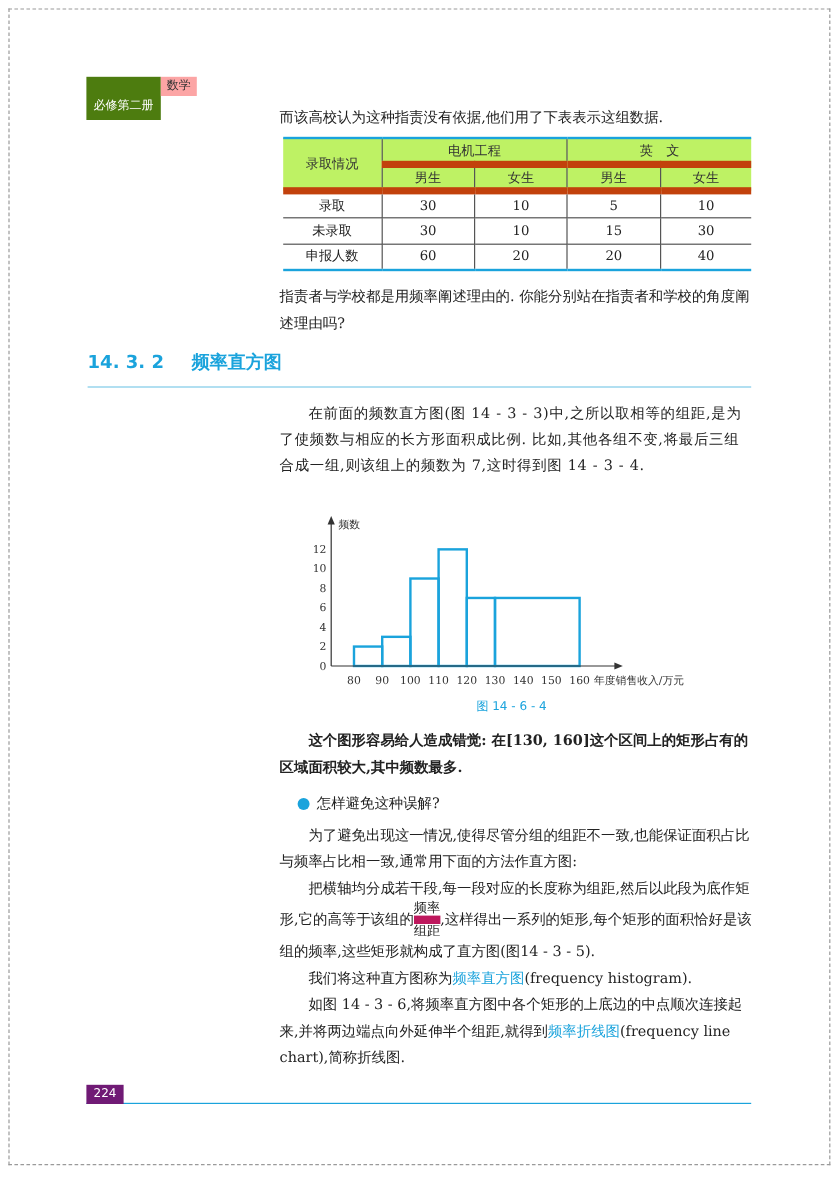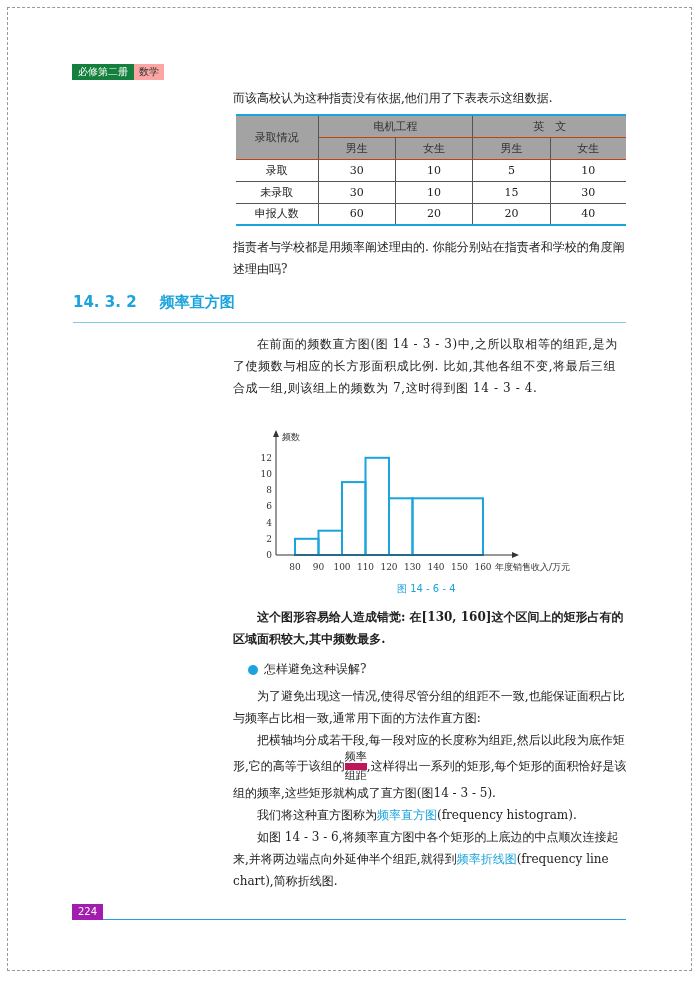--- a/index.html
+++ b/index.html
@@ -6,32 +6,32 @@
   html, body { width: 700px; height: 981px; background: #ffffff; overflow: hidden; }
   body { font-family: "DejaVu Serif", "Liberation Serif", serif; color: #222; position: relative; }
   .frame {
     position: absolute; left: 7px; top: 7px; width: 685px; height: 964px;
     border: 1px dashed #9a9a9a;
   }
   .header-tag {
     position: absolute; left: 72px; top: 64px; height: 16px; display: flex;
     font-family: "DejaVu Sans", "Liberation Sans", sans-serif; font-size: 10px;
   }
-  .header-tag .vol { background: #15803d; color: #fff; padding: 1px 6px; line-height: 14px; }
+  .header-tag .vol { background: #4d7c0f; color: #fff; padding: 18px 6px; line-height: 14px; }
   .header-tag .subj { background: #fca5a5; color: #333; padding: 1px 5px; line-height: 14px; }
   .p { position: absolute; font-size: 12px; line-height: 22px; color: #222; }
   .intro { left: 233px; top: 87px; width: 395px; }
   table.adm {
     position: absolute; left: 236px; top: 114px; width: 390px;
     border-collapse: collapse; font-size: 11px; text-align: center;
   }
   table.adm th, table.adm td { height: 22px; border-right: 1px solid #555; }
   table.adm th:last-child, table.adm td:last-child { border-right: none; }
   table.adm thead tr:first-child th { border-top: 2px solid #1aa3dc; }
-  table.adm thead th { background: #a3a3a3; font-weight: normal; color: #333; border-bottom: 1px solid #c2410c; }
+  table.adm thead th { background: #bef264; font-weight: normal; color: #333; border-bottom: 6px solid #c2410c; }
   table.adm tbody td { border-bottom: 1px solid #555; }
   table.adm tbody tr:last-child td { border-bottom: 2px solid #1aa3dc; }
   table.adm .rowh { width: 82px; }
   .after-table { left: 233px; top: 236px; width: 395px; }
   .section {
     position: absolute; left: 73px; top: 293px; width: 553px; height: 30px;
     border-bottom: 1px solid #7fcbe8; color: #1aa3dc;
     font-family: "DejaVu Sans", "Liberation Sans", sans-serif; font-weight: bold; font-size: 15px;
   }
   .section .num { display: inline-block; margin-right: 18px; }
@@ -45,21 +45,21 @@
   .body3 .ind { display: block; text-indent: 2em; }
   .frac { display: inline-block; vertical-align: middle; text-align: center; font-size: 11px; line-height: 12px; text-indent: 0; }
   .frac .n { display: block; border-bottom: 7px solid #be185d; }
   .frac .d { display: block; }
   .hl { color: #1aa3dc; }
   .footer {
     position: absolute; left: 72px; top: 904px; width: 554px; height: 16px;
     border-bottom: 1px solid #1aa3dc;
   }
   .footer .page {
-    position: absolute; left: 0; top: 0; background: #a21caf; color: #fff;
+    position: absolute; left: 0; top: 0; background: #701a75; color: #fff;
     font-family: "DejaVu Sans", "Liberation Sans", sans-serif; font-size: 10px;
     padding: 0 6px; height: 16px; line-height: 16px;
   }
 </style>
 </head>
 <body>
 
 <div class="frame"></div>
 
 <div class="header-tag">

